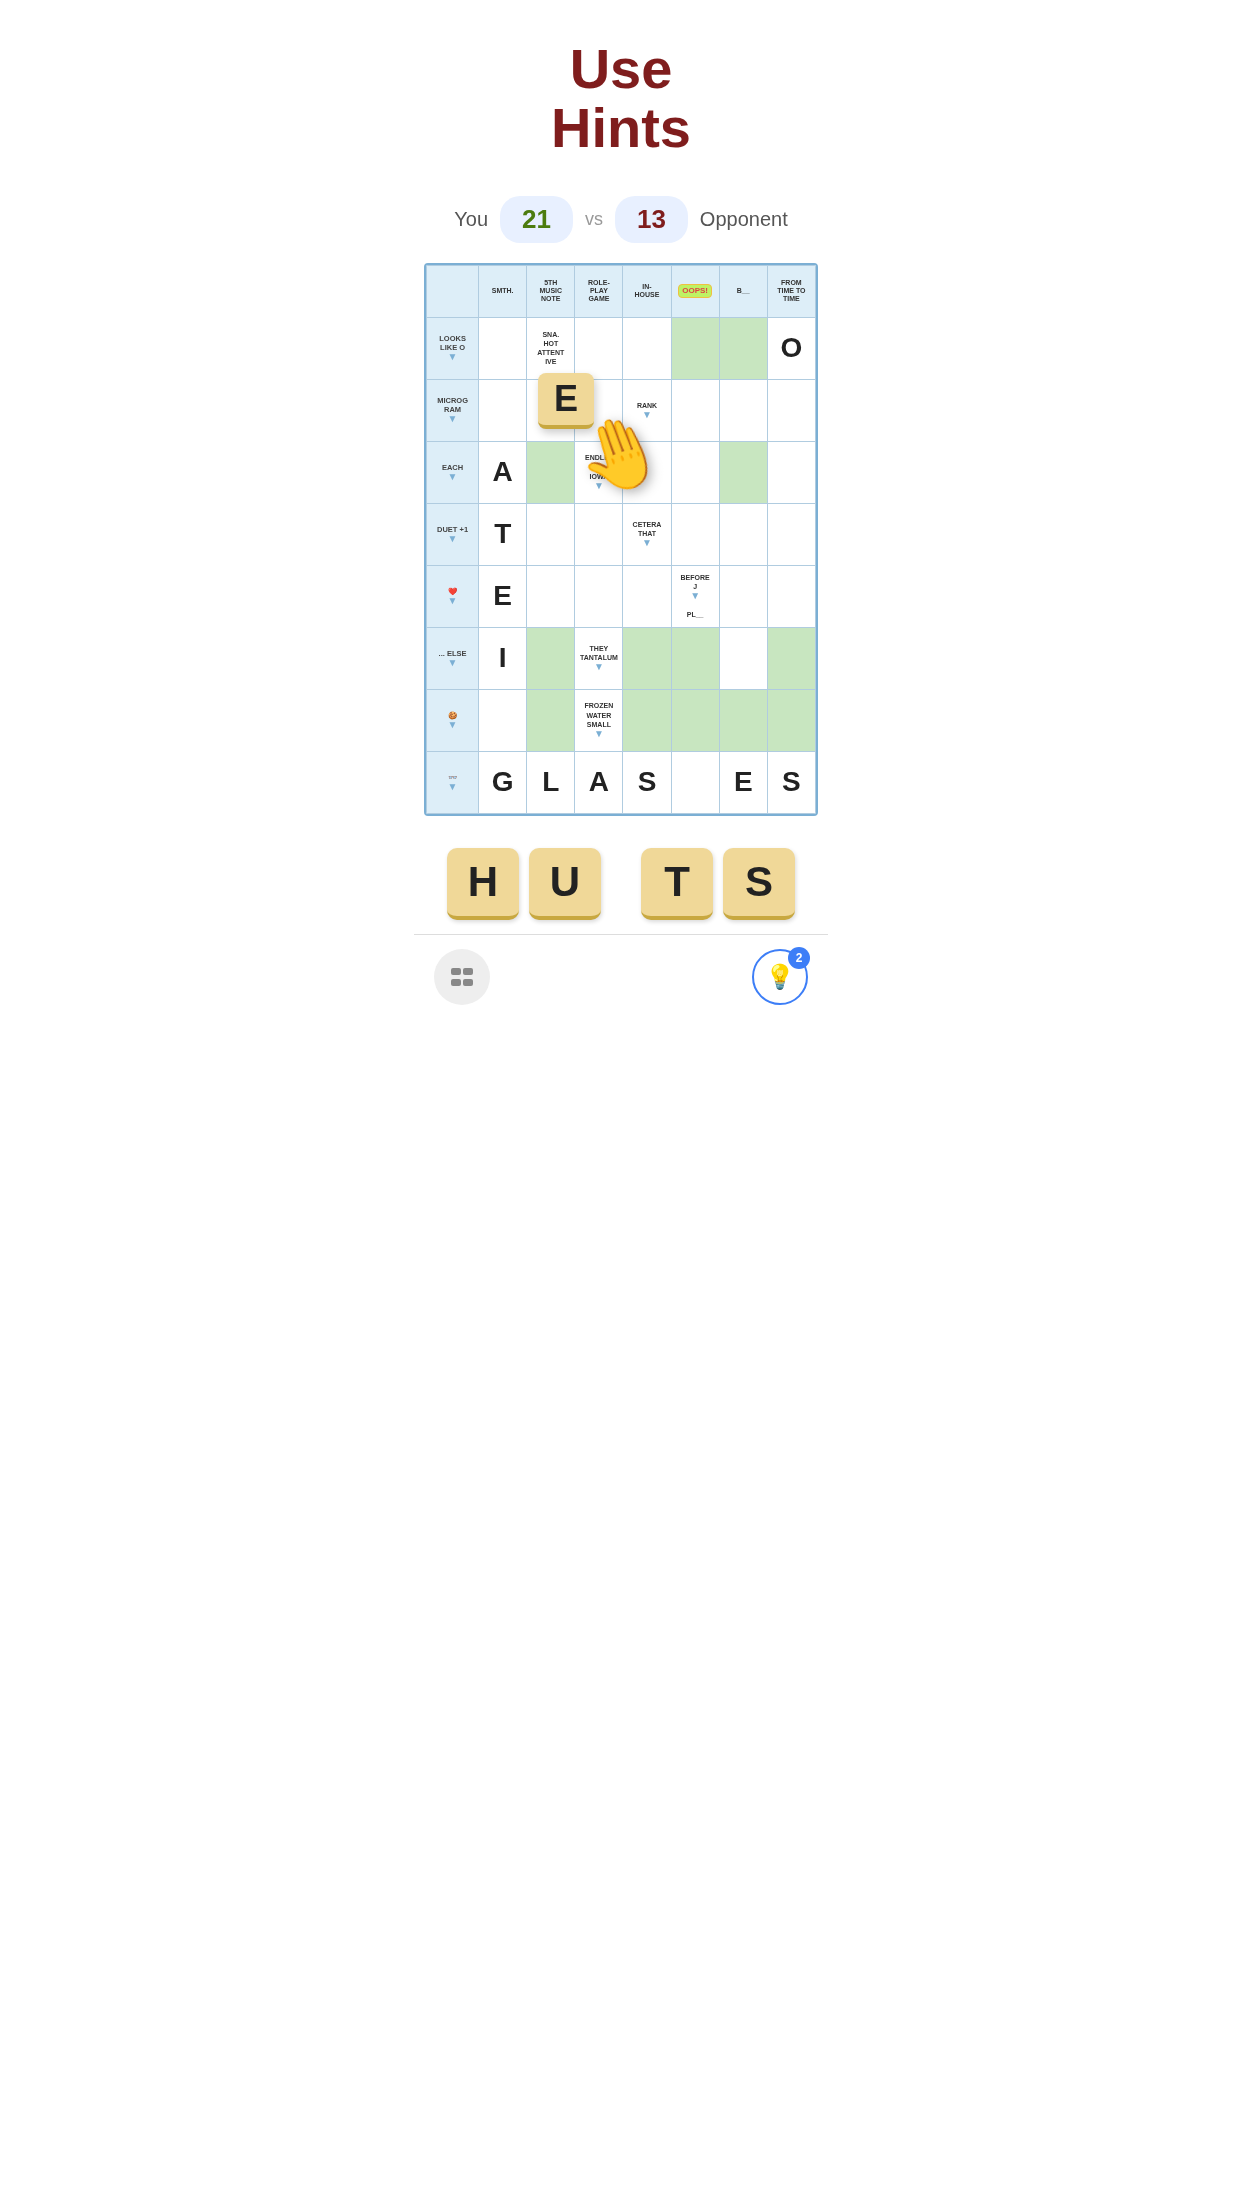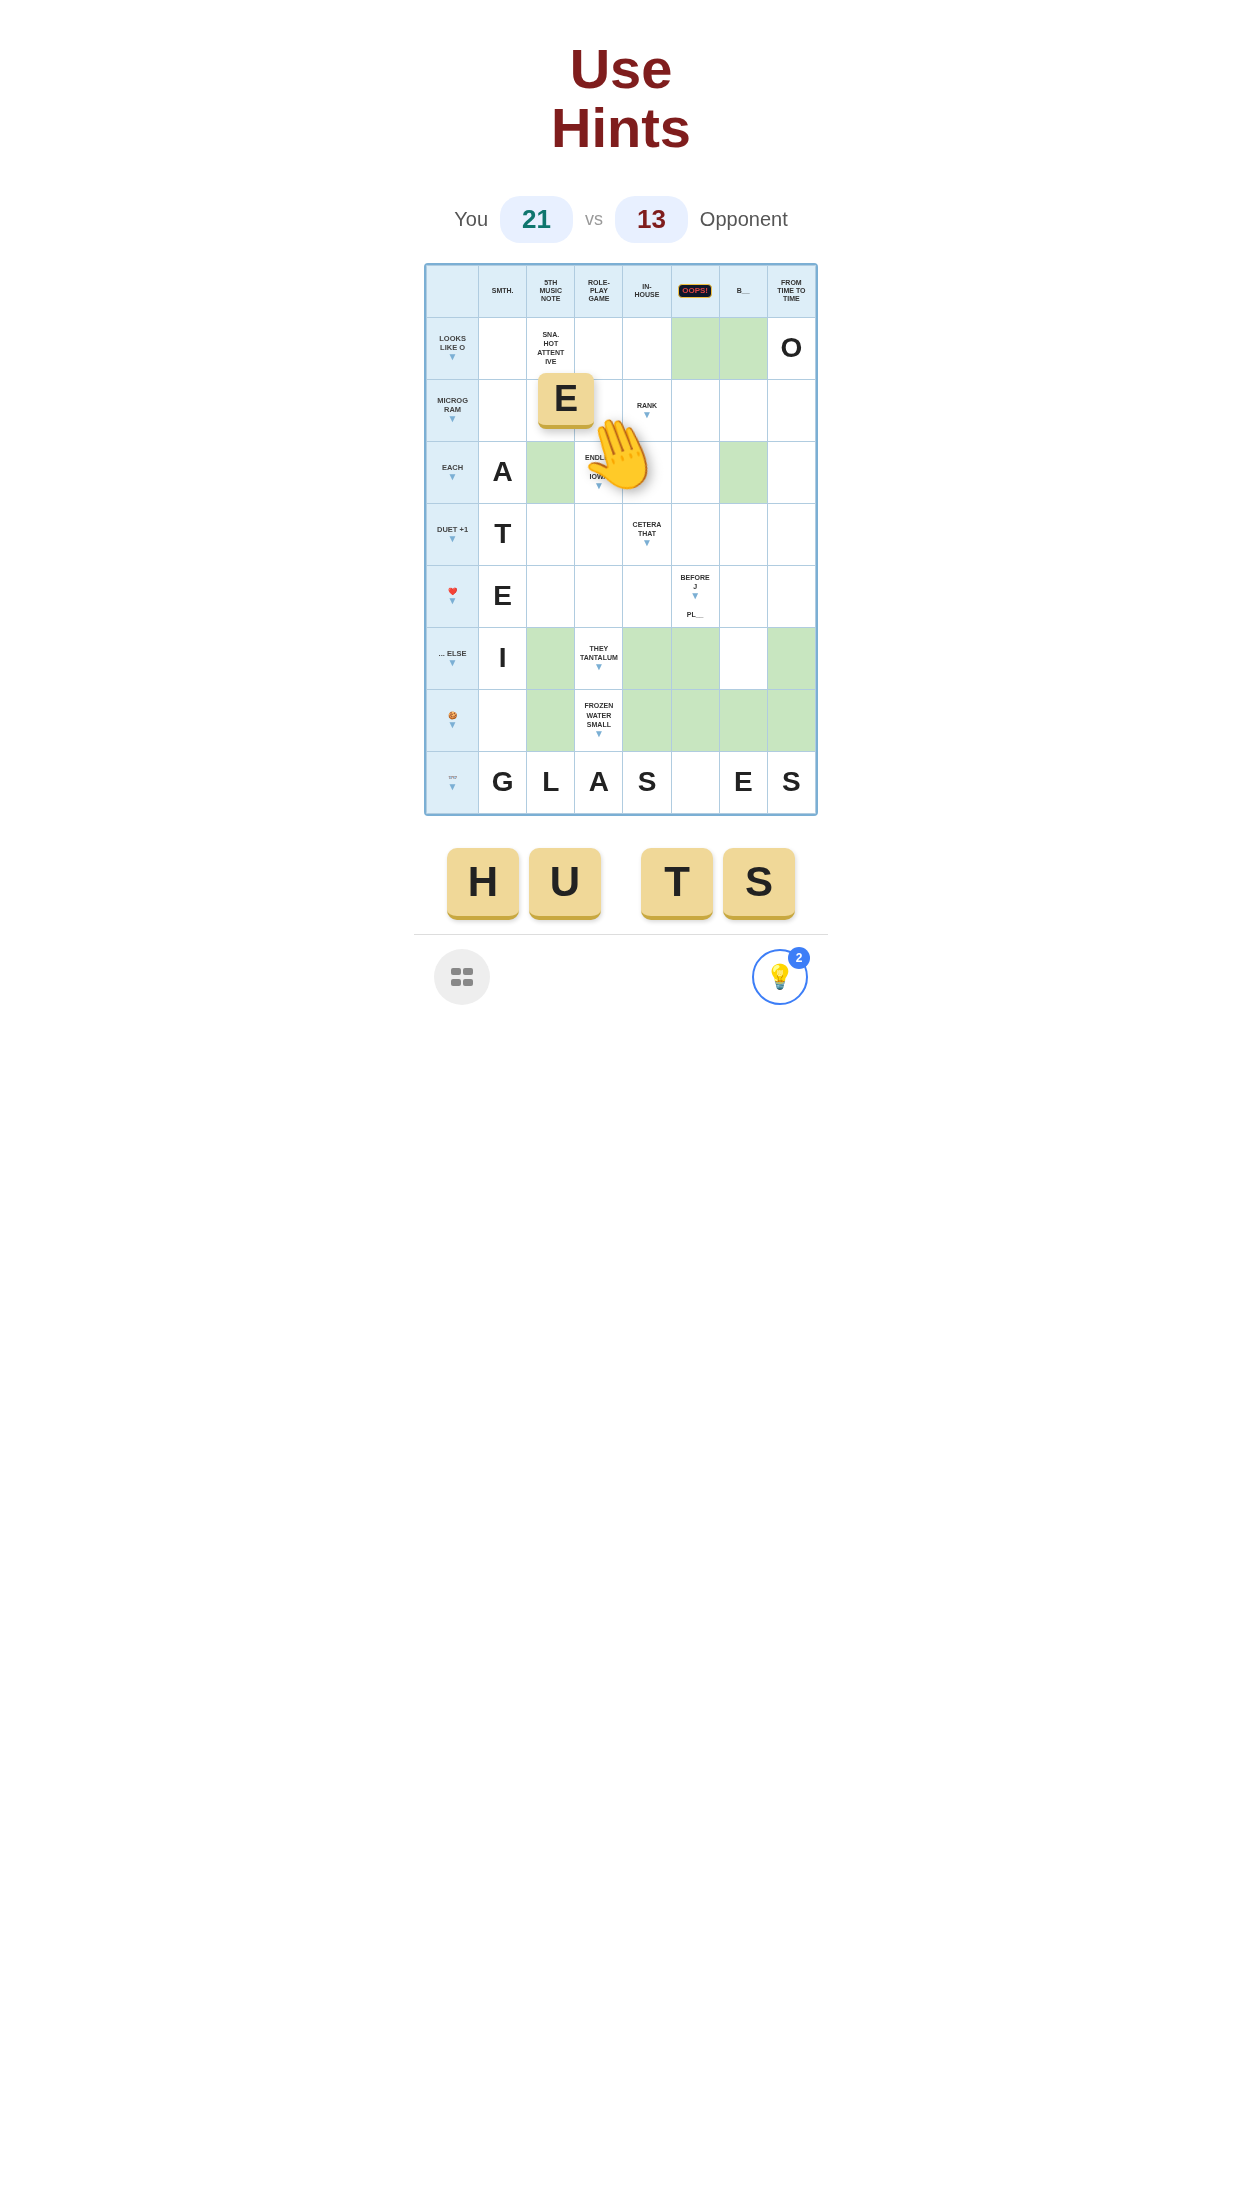--- a/index.html
+++ b/index.html
@@ -35,21 +35,21 @@
       color: #555;
       font-weight: 500;
     }
     .score-badge {
       background: #e8f0ff;
       border-radius: 20px;
       padding: 8px 22px;
       font-size: 26px;
       font-weight: 700;
     }
-    .score-badge.you { color: #0f766e; text-align: center; }
+    .score-badge.you { color: #4d7c0f; text-align: center; }
     .score-badge.opponent { color: #7f1d1d; }
     .vs-text {
       font-size: 18px;
       color: #999;
     }
 
     .grid-container {
       margin: 0 10px 16px;
       border: 2px solid #7bafd4;
       border-radius: 4px;
@@ -238,21 +238,21 @@
       font-size: 12px;
       font-weight: 700;
       display: flex;
       align-items: center;
       justify-content: center;
     }
 
     .cell-red { color: #e53935; font-size: 20px; }
     .cell-emoji { font-size: 18px; }
     .oops-badge {
-      background: #0f172a;
+      background: #bef264;
       border-radius: 4px;
       font-size: 8px;
       font-weight: 800;
       color: #d44;
       padding: 1px 3px;
       border: 1px solid #f0c040;
       display: inline-block;
       line-height: 1.2;
       text-transform: uppercase;
     }

